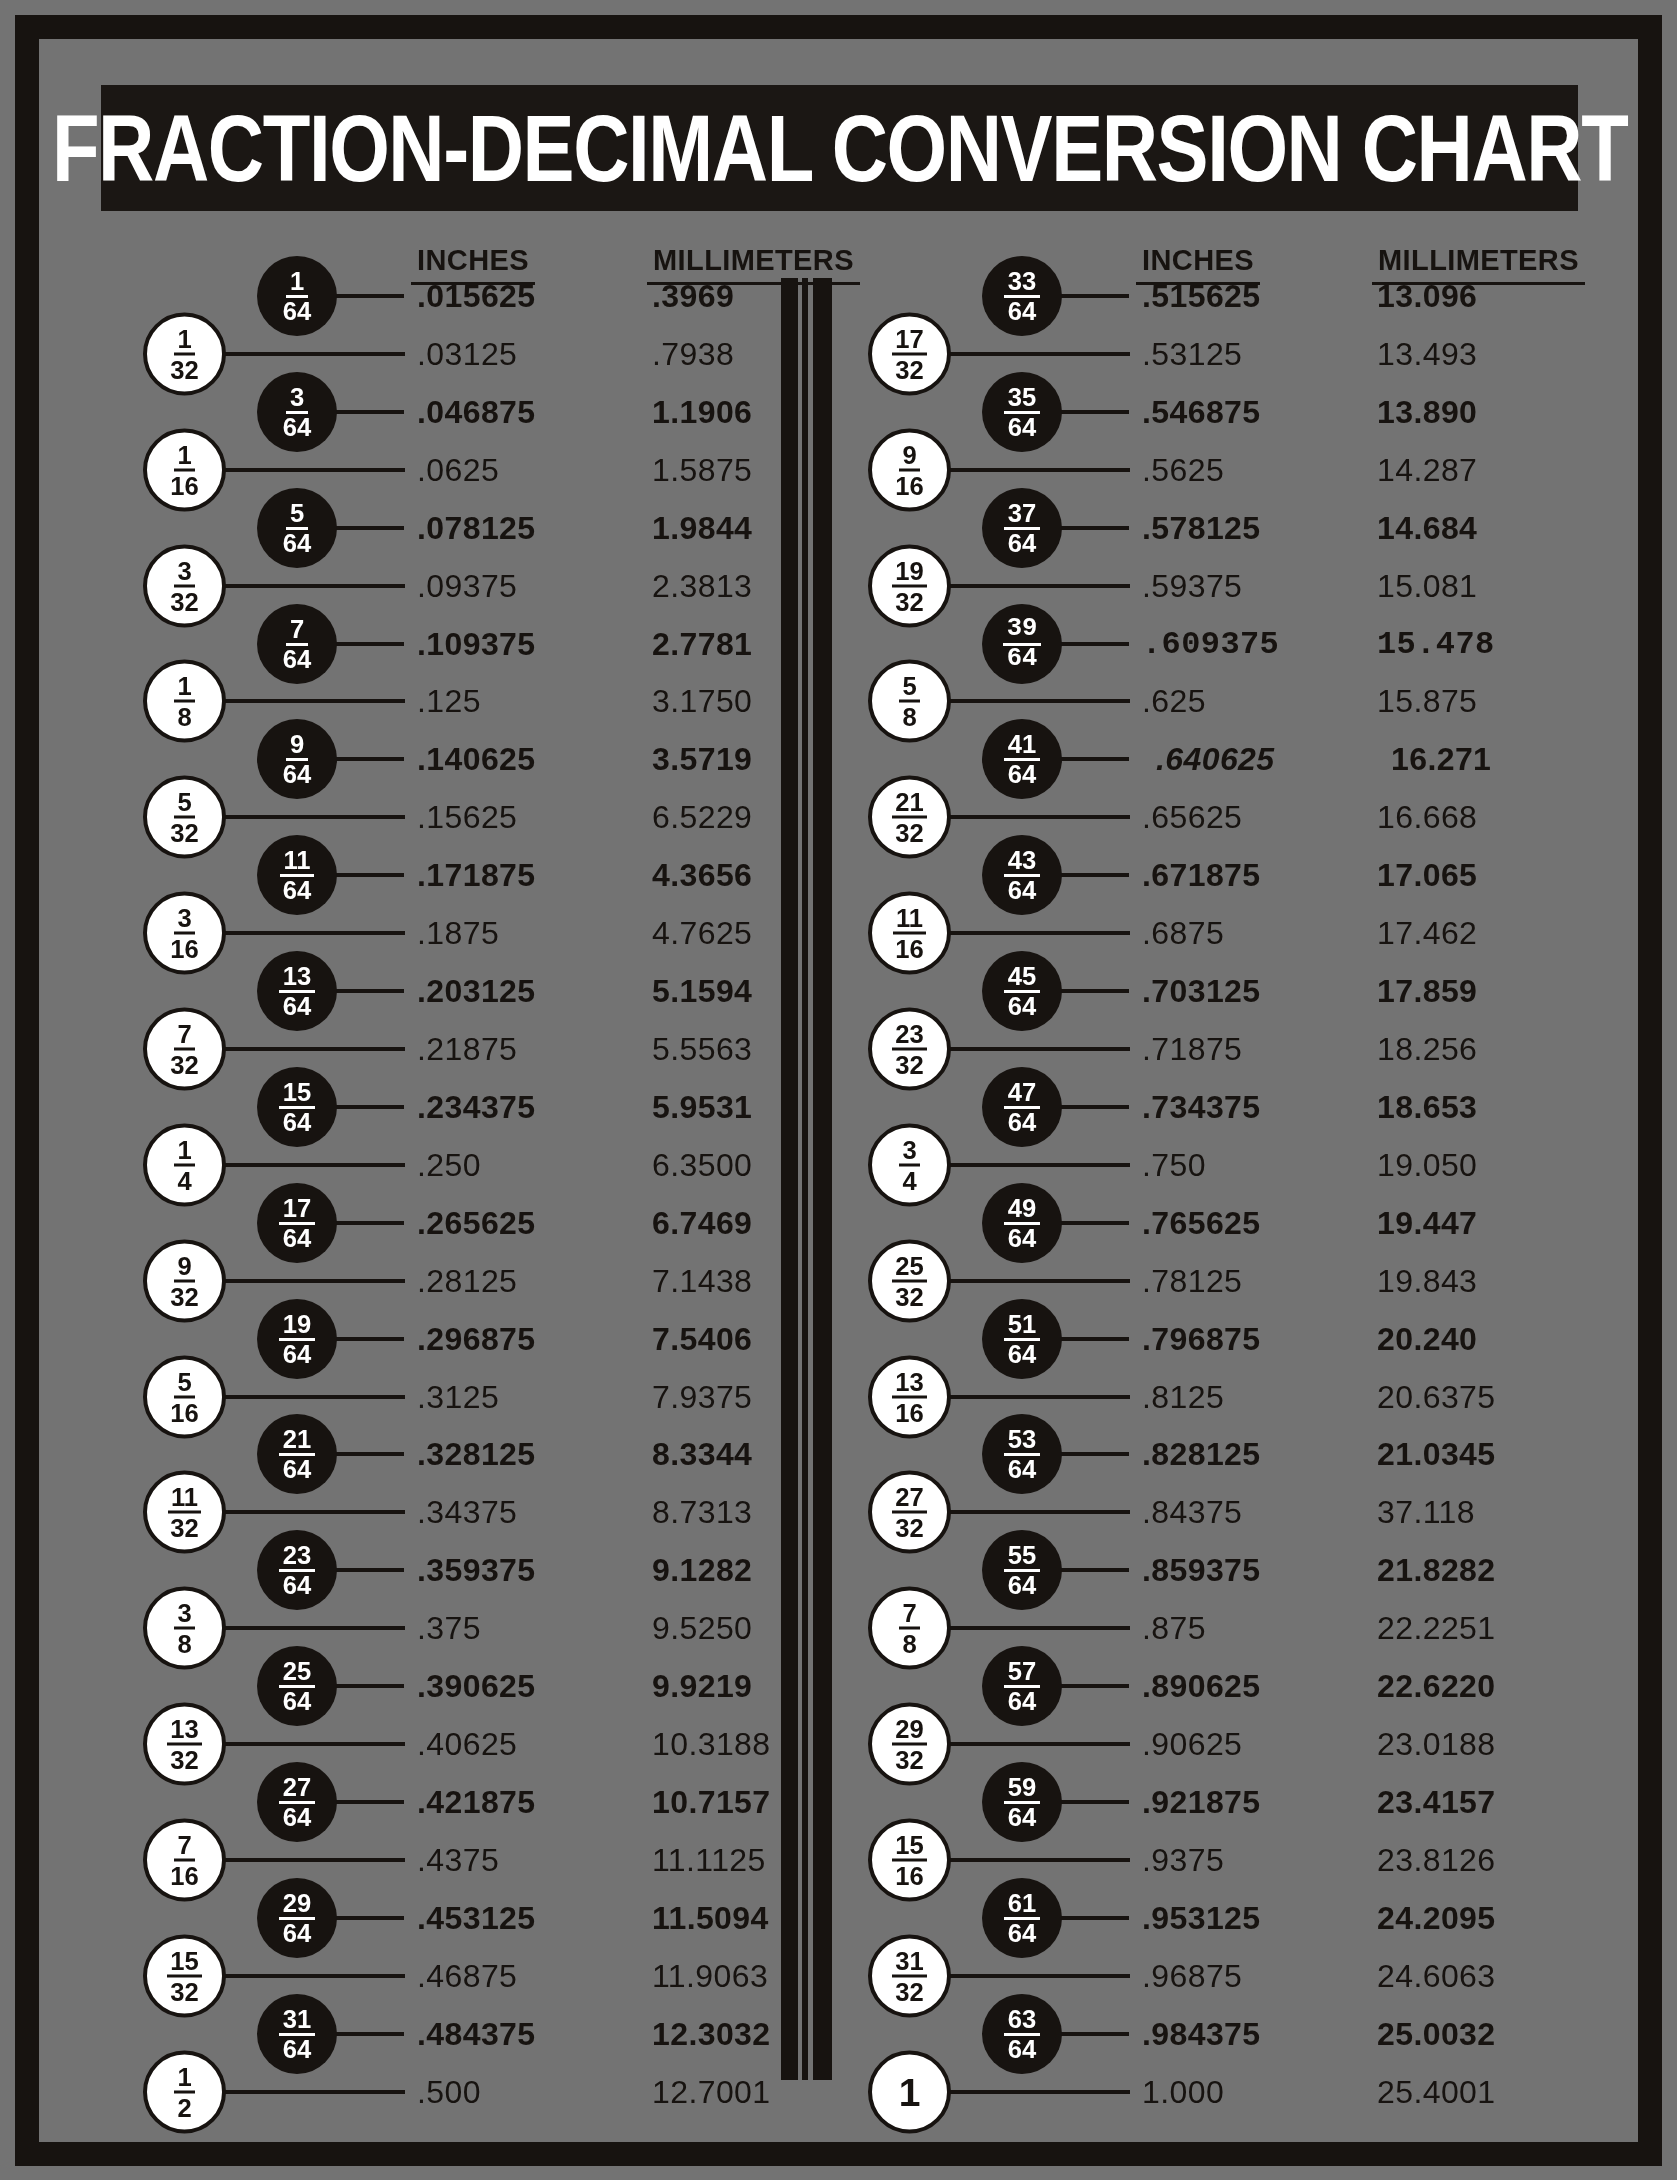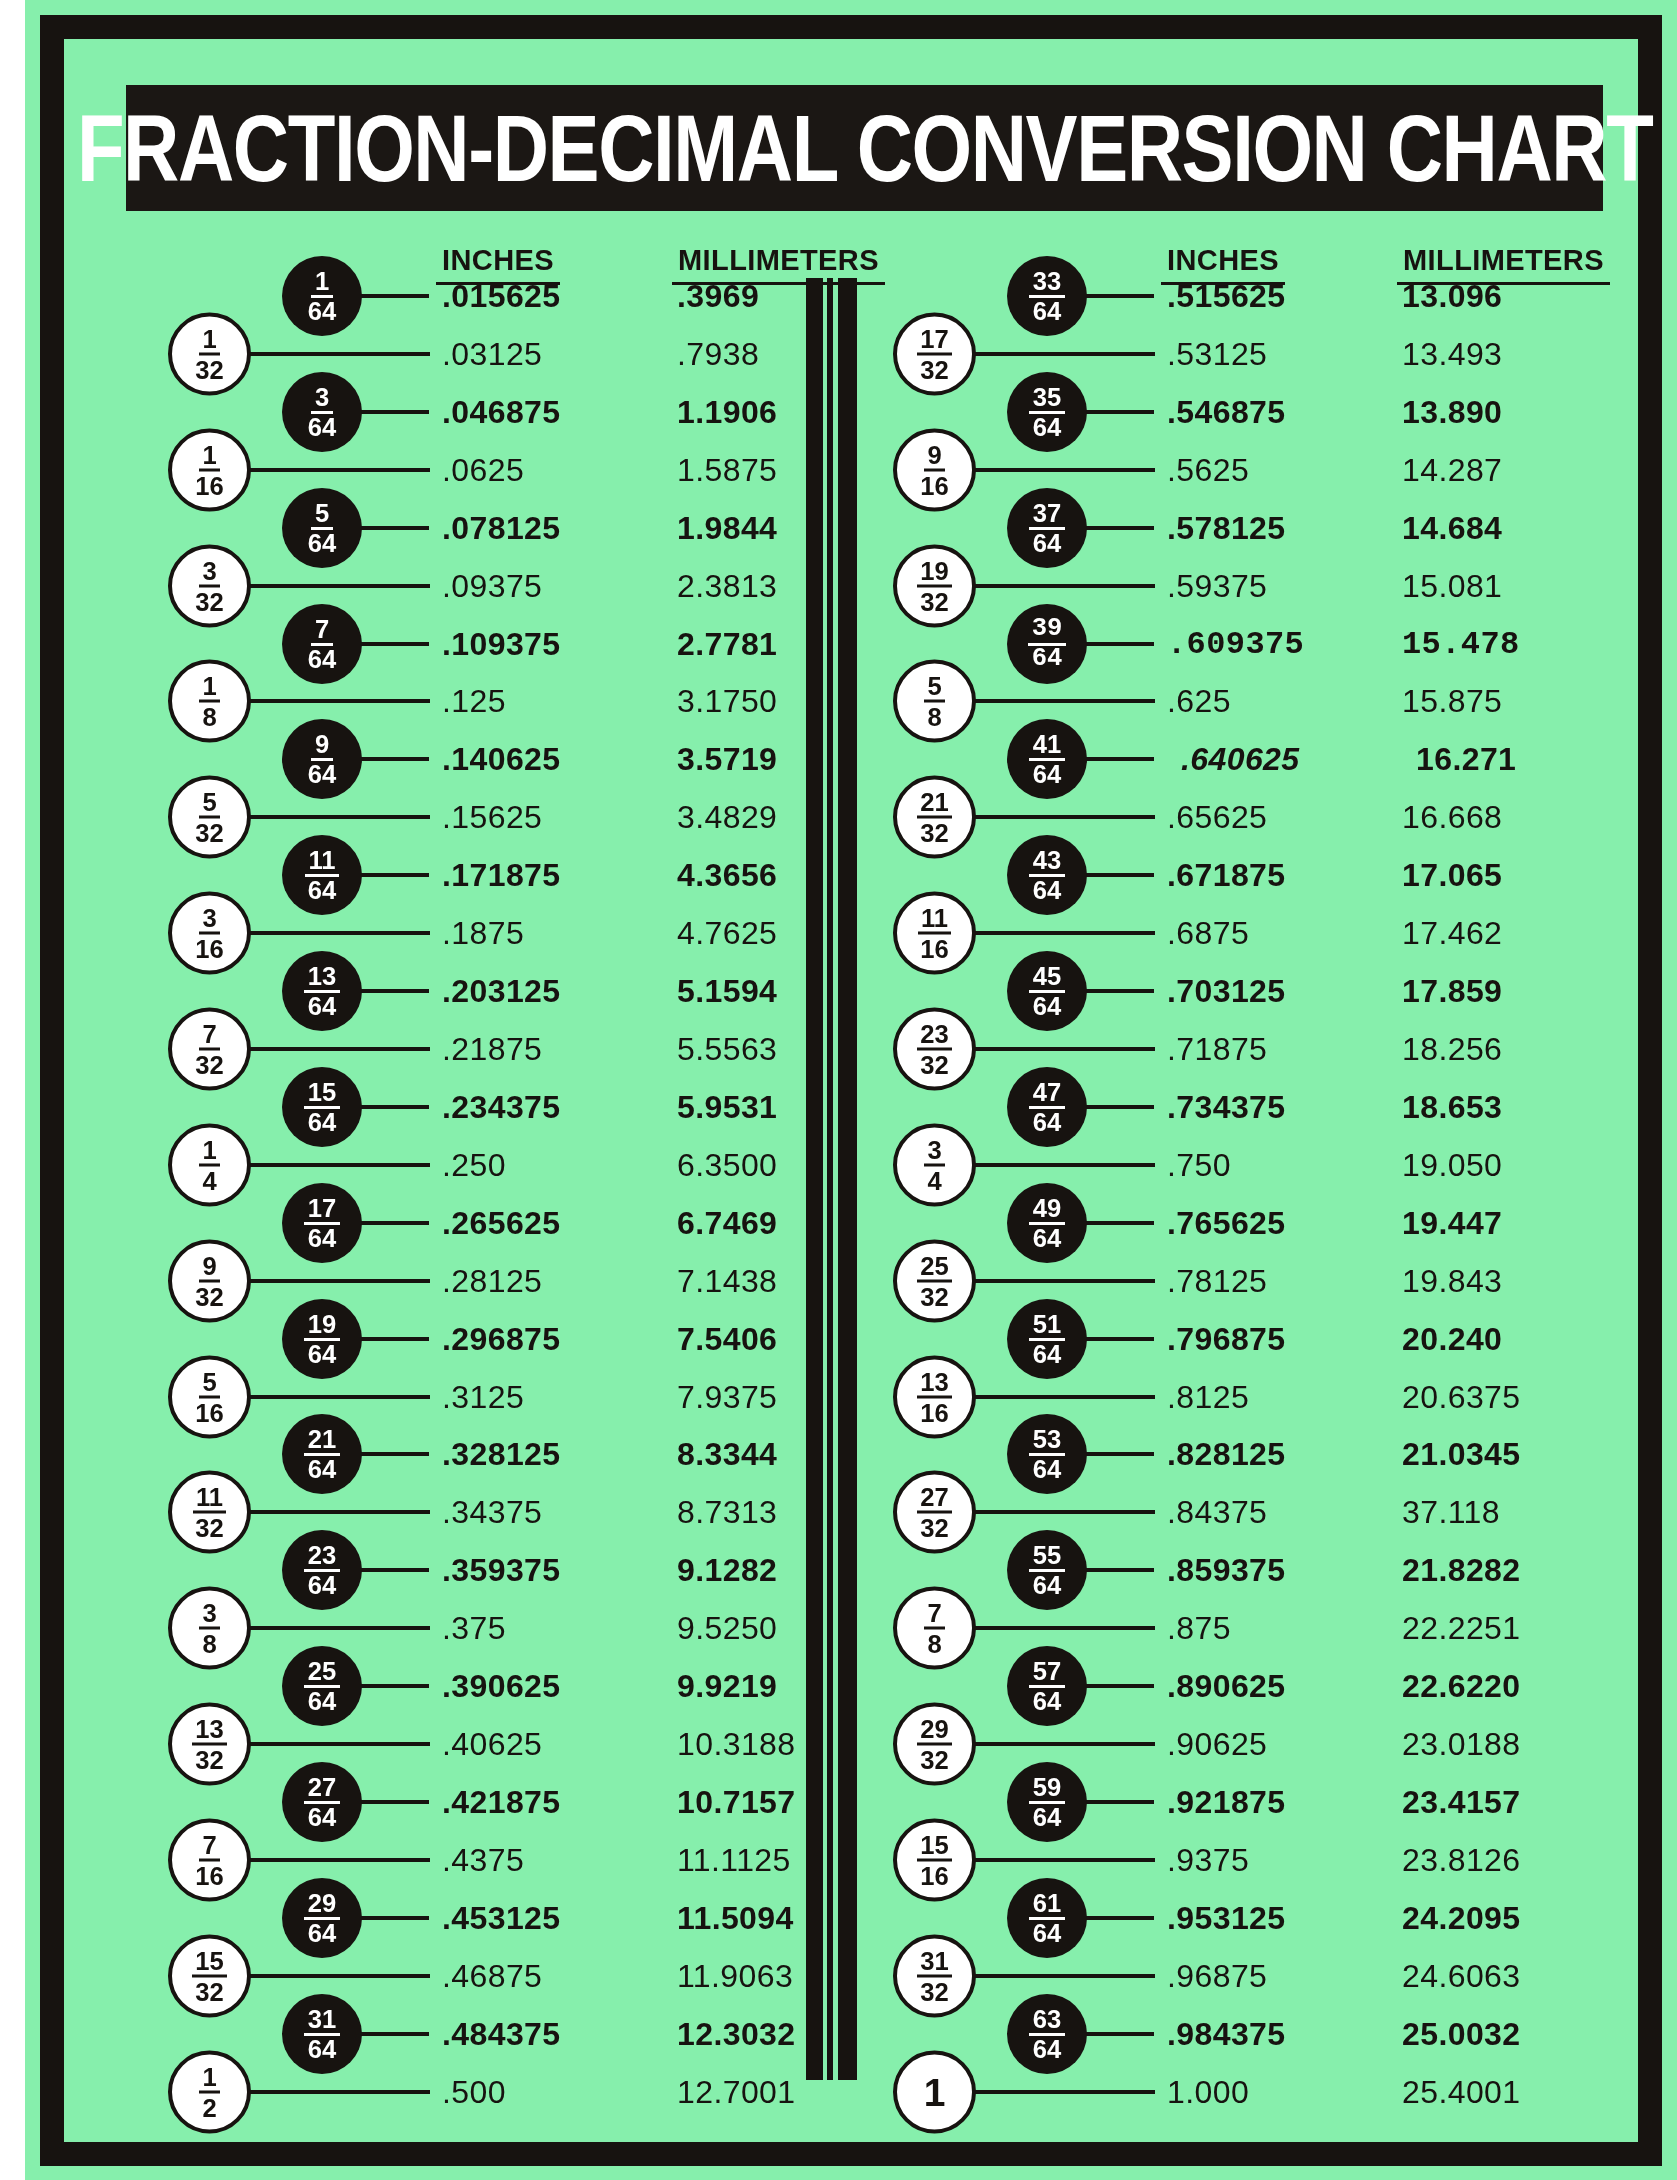--- a/index.html
+++ b/index.html
@@ -3,21 +3,21 @@
 <meta charset="utf-8">
 <style>
   html, body { margin: 0; padding: 0; }
   body {
     width: 1677px; height: 2181px;
     background: #ffffff;
     font-family: "Liberation Sans", sans-serif;
     position: relative;
     overflow: hidden;
   }
-  .page { position: absolute; inset: 0; background: #86efac; margin-left: 25px; }
+  .page { position: absolute; inset: 0; background: #737373; }
 
   
   .frame {
     position: absolute;
     left: 15.3px; top: 15.3px; right: 15.3px; bottom: 15.3px;
     border: 24px solid #171310;
     pointer-events: none;
   }
 
   
@@ -254,21 +254,21 @@
         </div>
         <div class="row outer-badge" style="top: 521px;">
           <span class="badge white">
             <span class="frac">
               <span class="num">5</span>
               <span class="den">32</span>
             </span>
           </span>
           <span class="leader"></span>
           <span class="val inches">.15625</span>
-          <span class="val mm">3.4829</span>
+          <span class="val mm">6.5229</span>
         </div>
         <div class="row b64 inner-badge" style="top: 579px;">
           <span class="badge black">
             <span class="frac">
               <span class="num">11</span>
               <span class="den">64</span>
             </span>
           </span>
           <span class="leader"></span>
           <span class="val inches">.171875</span>

